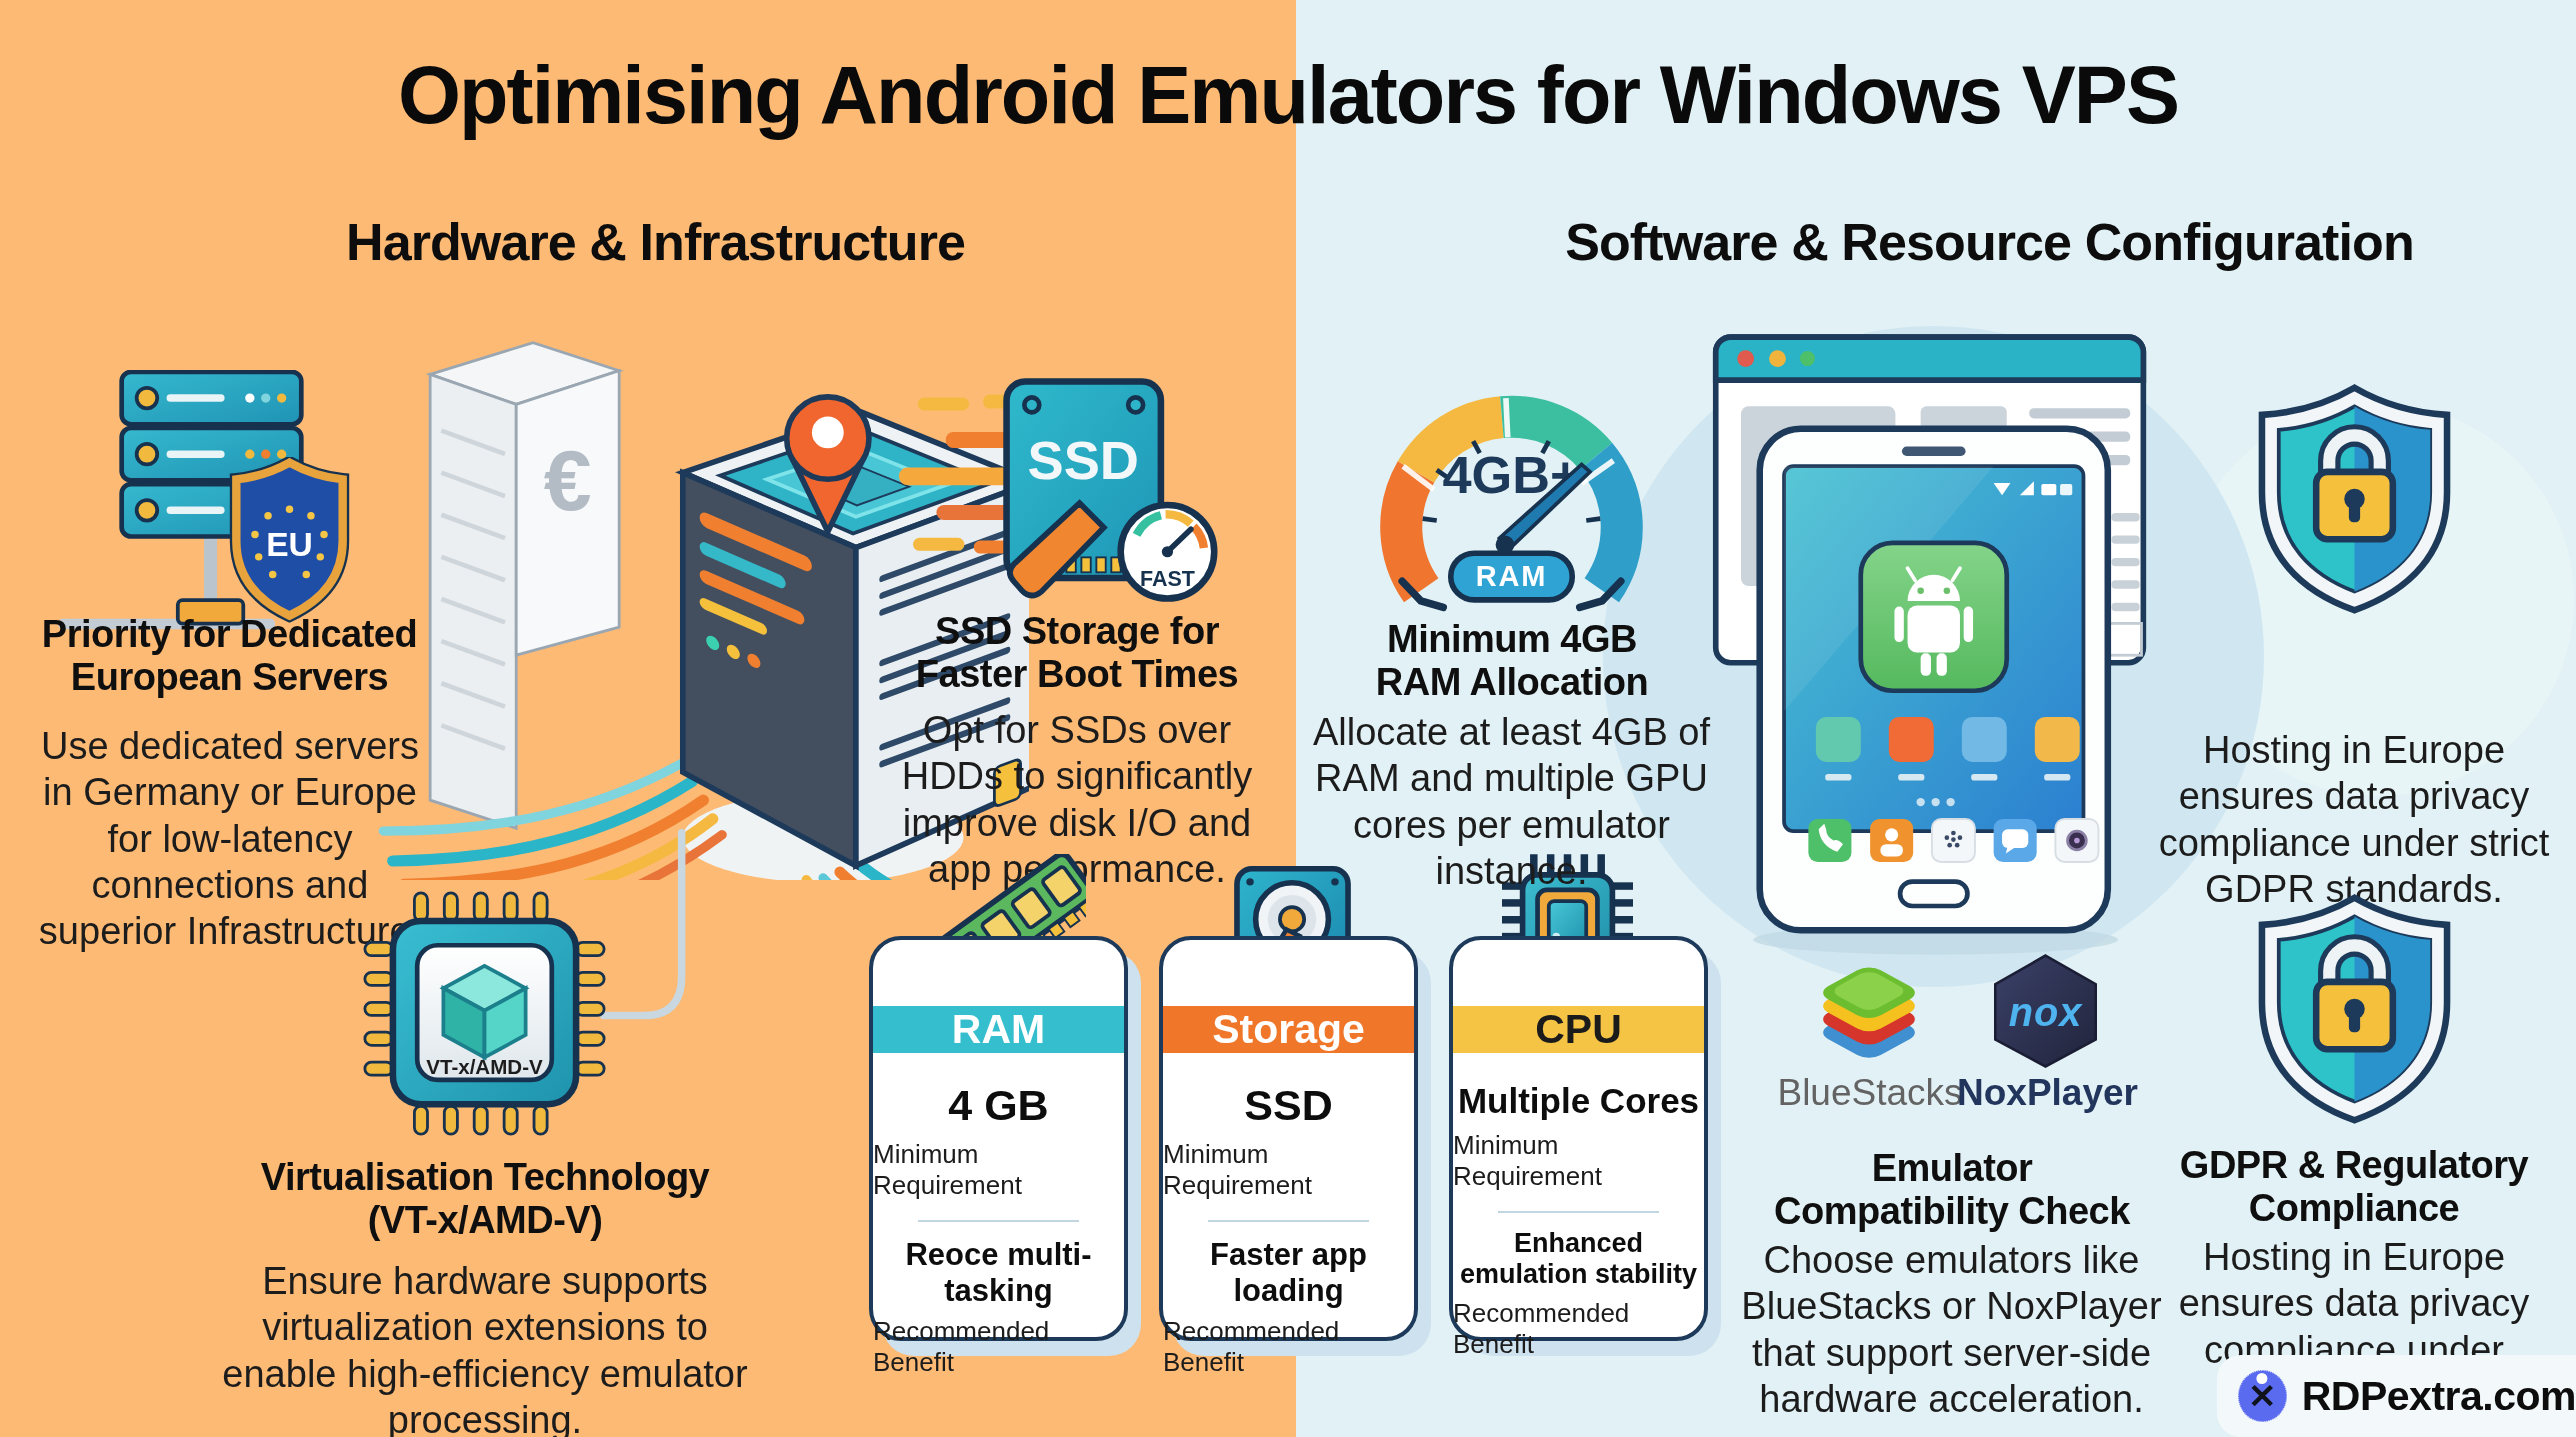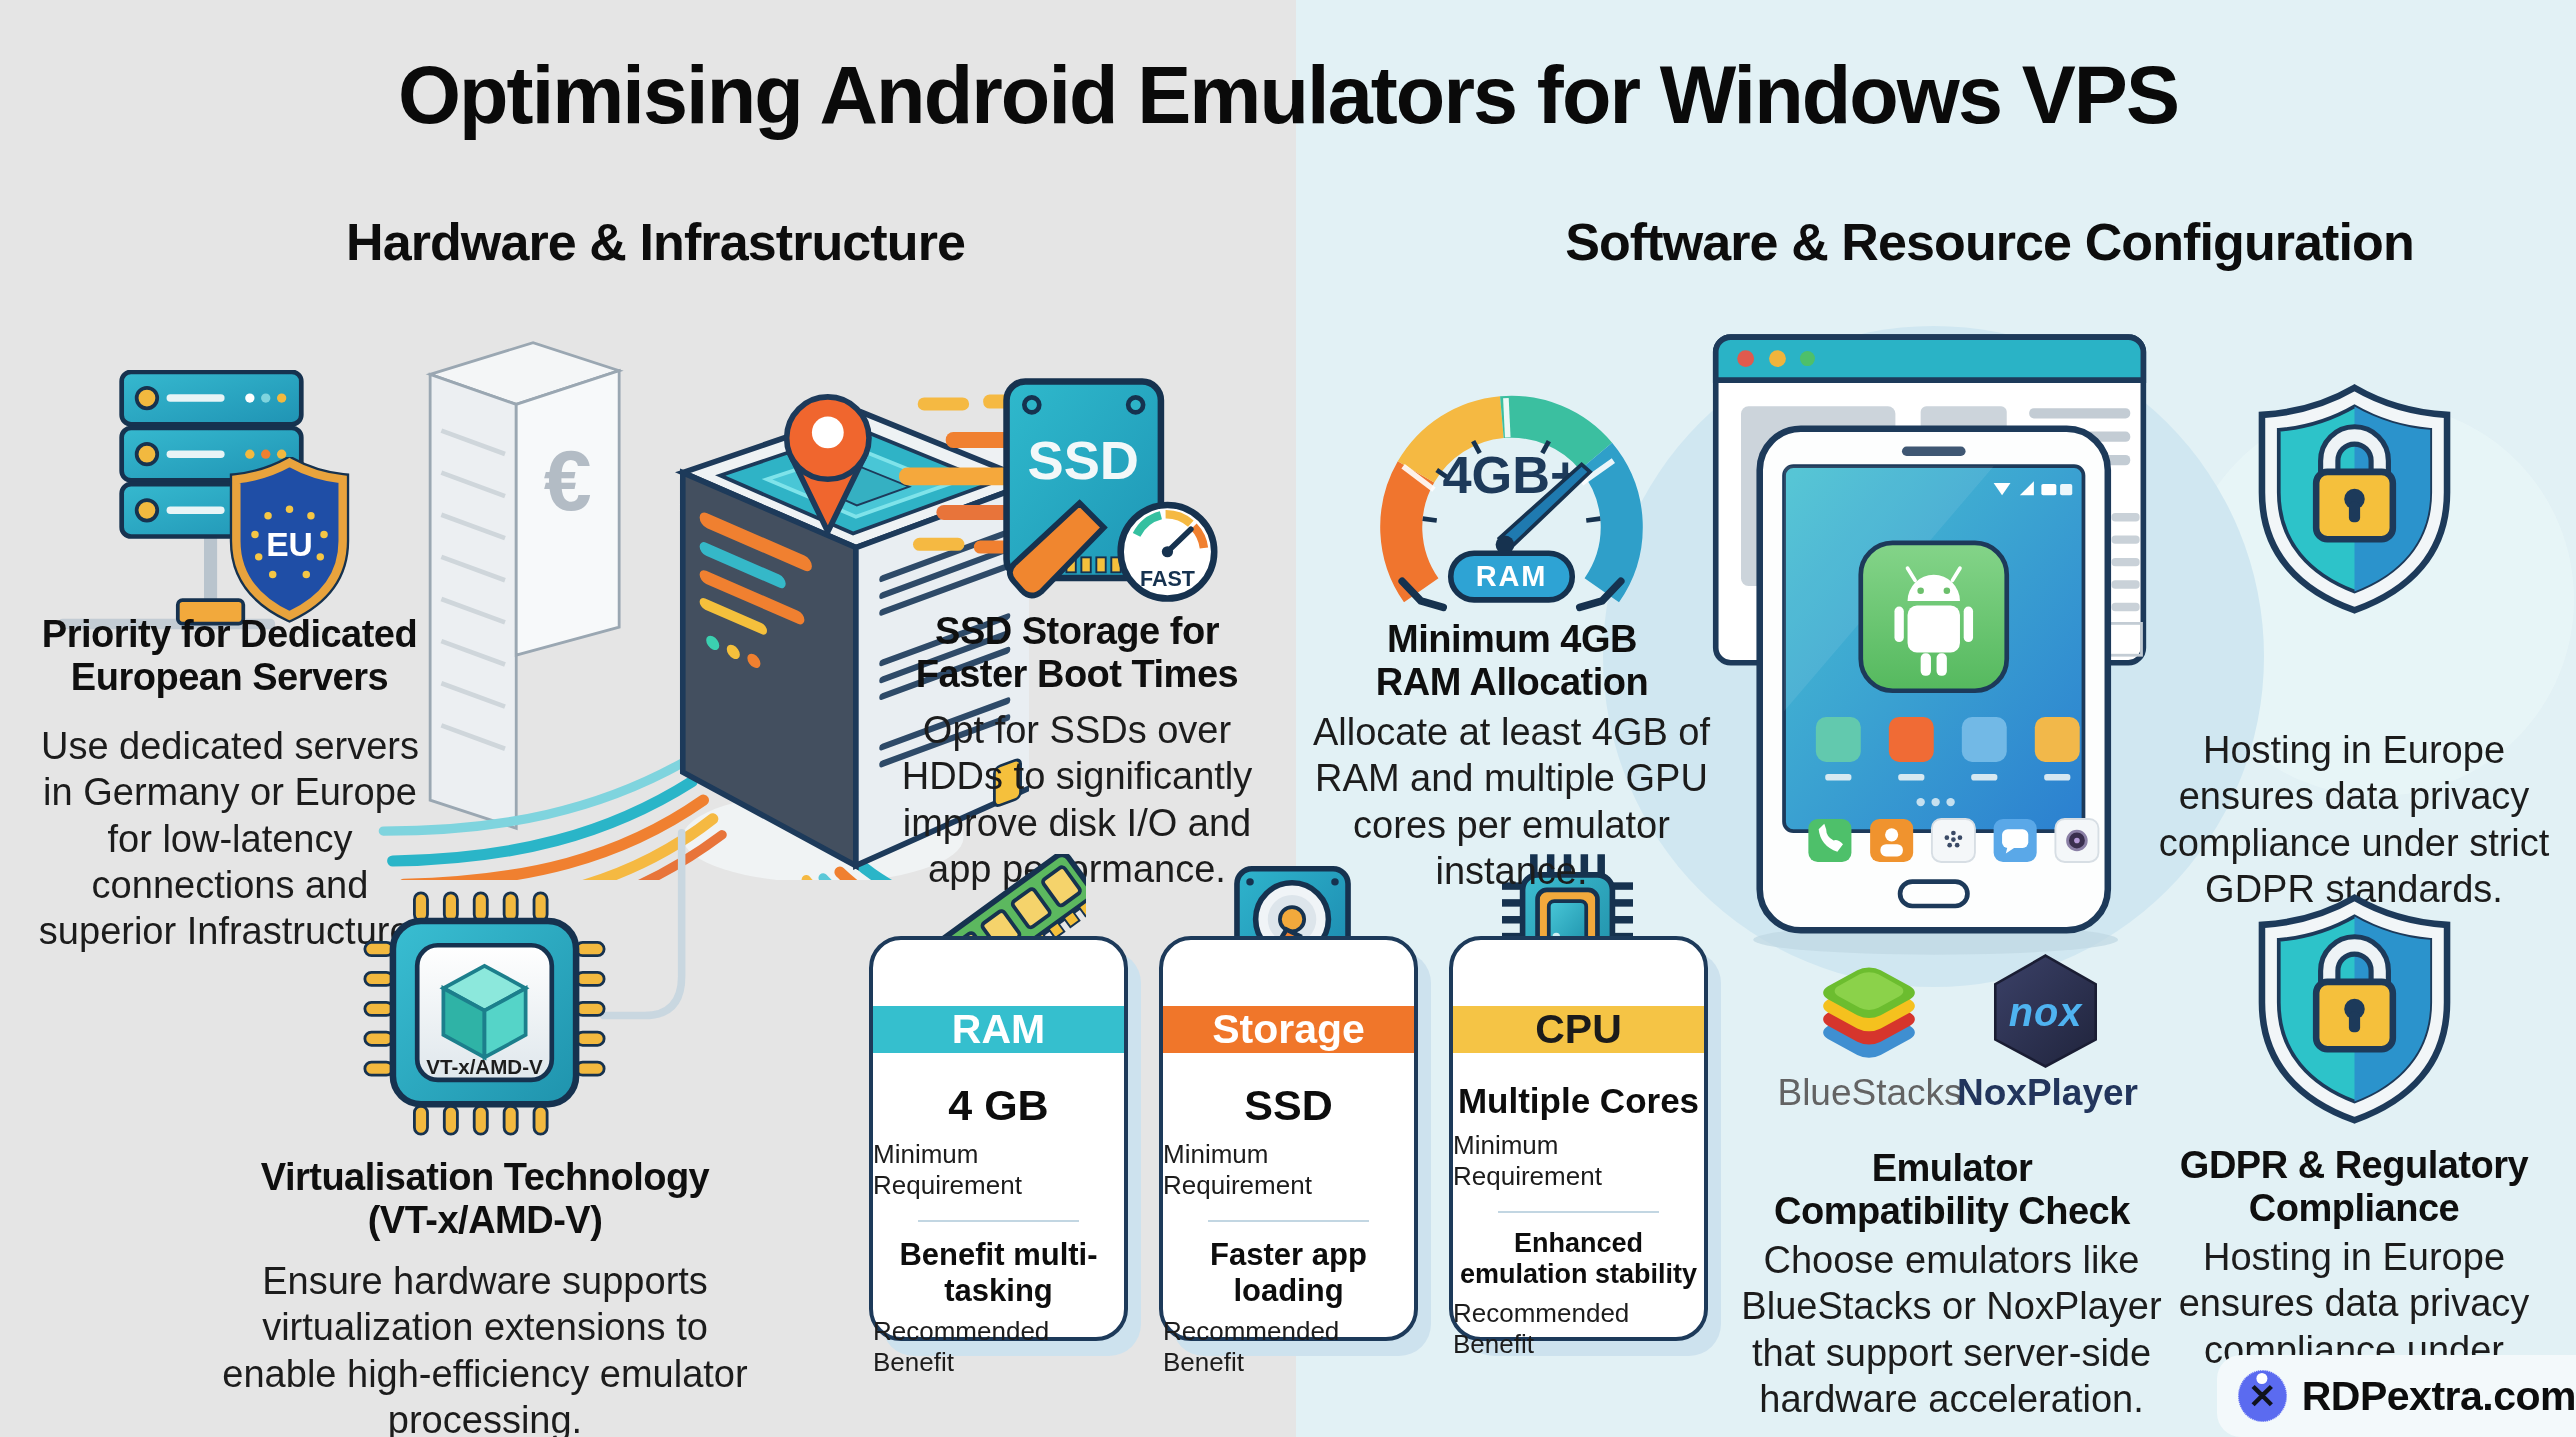--- a/index.html
+++ b/index.html
@@ -1,16 +1,16 @@
 <!DOCTYPE html>
 <html style="font-size:15px"><head>
 <meta charset="utf-8">
 <style>
   html,body{margin:0;padding:0;background:#ffffff;}
-  #canvas{position:relative;width:2576px;height:1438px;overflow:hidden;background:#e5e5e5;
+  #canvas{position:relative;width:2576px;height:1438px;overflow:hidden;background:#fdba74;
           font-family:"Liberation Sans",sans-serif;color:#141414;}
   .abs{position:absolute;}
   .right-bg{left:1296px;top:0;width:1280px;height:1438px;background:#e2f1f5;}
   .soft-circle{left:1603px;top:326px;width:661px;height:661px;border-radius:50%;background:#d0e7f1;}
   .soft-circle2{left:2181px;top:403px;width:393px;height:393px;border-radius:50%;background:#eaf6f8;opacity:.7;}
   .main-title{left:0;top:49px;width:2576px;text-align:center;font-size:81px;font-weight:800;letter-spacing:-1.9px;color:#0a0a0a;}
   .section-header{font-size:52px;font-weight:800;text-align:center;letter-spacing:-0.9px;color:#0d0d0d;}
   .hdr-left{left:94px;top:212px;width:1123px;}
   .hdr-right{left:1428px;top:212px;width:1123px;}
   .block-title{font-weight:800;font-size:38px;line-height:1.14;letter-spacing:-0.5px;color:#0f0f0f;text-align:center;}
@@ -355,21 +355,21 @@
     <rect x="38" y="38" width="64" height="70" rx="10" fill="#f2a93c" stroke="#16324f" stroke-width="5"></rect>
     <rect x="50" y="50" width="40" height="46" rx="6" fill="url(#coreG)" stroke="#16324f" stroke-width="4"></rect>
     <circle cx="58" cy="88" r="4" fill="#cfeef2"></circle>
   </svg>
 
   <div class="abs card" style="left:869px">
     <div class="card-header" style="background: rgb(53, 191, 206); color: rgb(255, 255, 255);">RAM</div>
     <div class="card-value">4 GB</div>
     <div class="card-req">Minimum Requirement</div>
     <div class="card-divider"></div>
-    <div class="card-benefit">Benefit multi-tasking</div>
+    <div class="card-benefit">Reoce multi-tasking</div>
     <div class="card-benefit-label">Recommended Benefit</div>
   </div>
 
   <div class="abs card" style="left:1159px">
     <div class="card-header" style="background: rgb(240, 118, 42); color: rgb(255, 255, 255);">Storage</div>
     <div class="card-value">SSD</div>
     <div class="card-req">Minimum Requirement</div>
     <div class="card-divider"></div>
     <div class="card-benefit">Faster app loading</div>
     <div class="card-benefit-label">Recommended Benefit</div>

